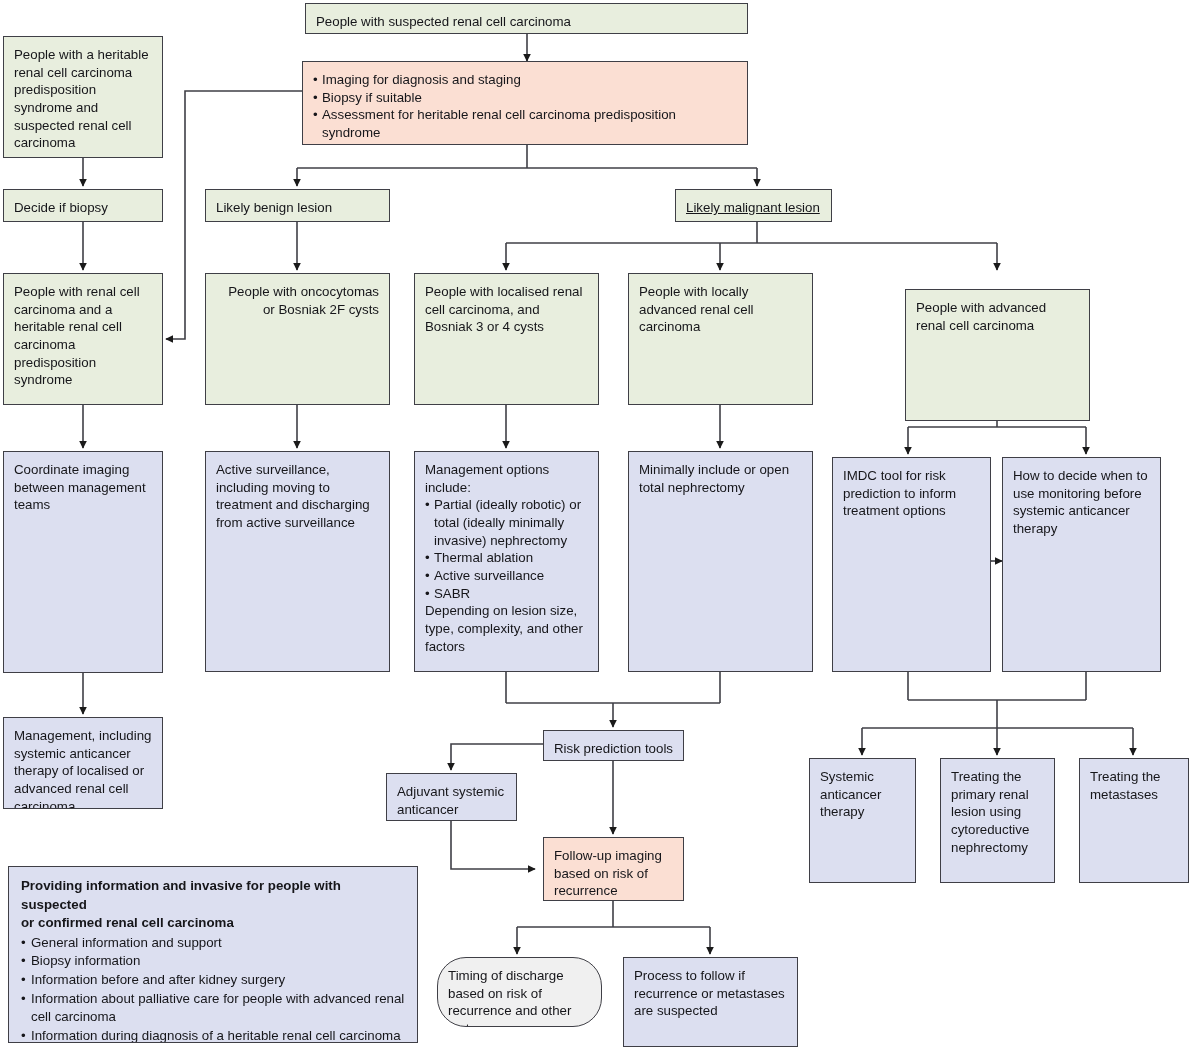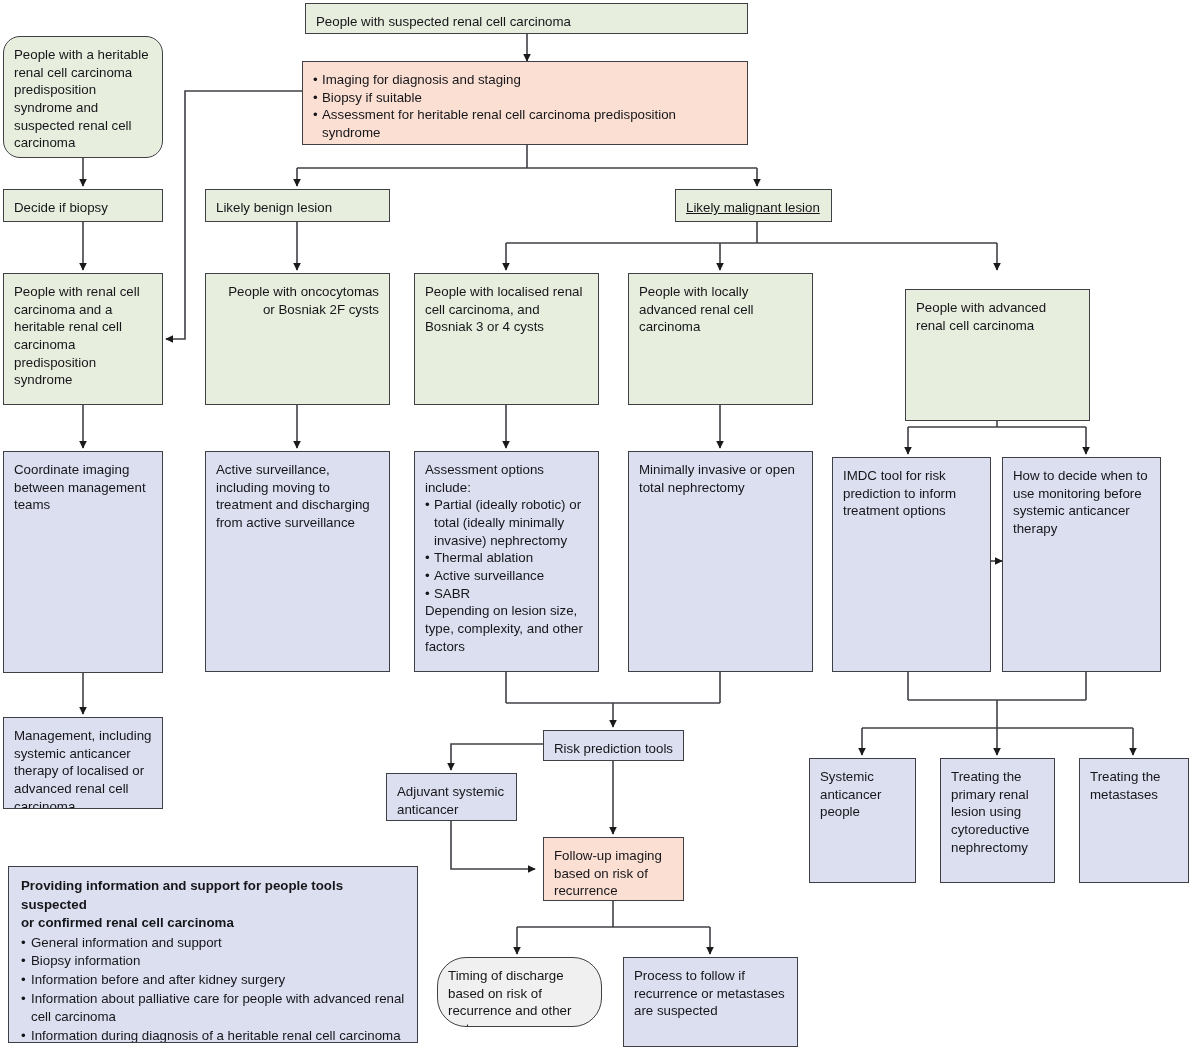--- a/index.html
+++ b/index.html
@@ -144,21 +144,21 @@
   </div>
 
   <div class="node pink" style="left:302px; top:61px; width:446px; height:84px;">
     <ul>
       <li>Imaging for diagnosis and staging</li>
       <li>Biopsy if suitable</li>
       <li>Assessment for heritable renal cell carcinoma predisposition syndrome</li>
     </ul>
   </div>
 
-  <div class="node green" style="left:3px; top:36px; width:160px; height:122px;border-radius:17px;">
+  <div class="node green" style="left:3px; top:36px; width:160px; height:122px;">
     <p>People with a heritable renal cell carcinoma predisposition syndrome and suspected renal cell carcinoma</p>
   </div>
 
   <div class="node green" style="left:3px; top:189px; width:160px; height:33px;">
     <p>Decide if biopsy needed</p>
   </div>
 
   <div class="node green" style="left:3px; top:273px; width:160px; height:132px;">
     <p>People with renal cell carcinoma and a heritable renal cell carcinoma predisposition syndrome</p>
   </div>
@@ -193,32 +193,32 @@
 
   <div class="node green" style="left:905px; top:257px; width:185px; height:132px;margin-top:32px;">
     <p>People with advanced renal cell carcinoma</p>
   </div>
 
   <div class="node blue" style="left:205px; top:451px; width:185px; height:221px;">
     <p>Active surveillance, including moving to treatment and discharging from active surveillance</p>
   </div>
 
   <div class="node blue" style="left:414px; top:451px; width:185px; height:221px;">
-    <p>Assessment options include:</p>
+    <p>Management options include:</p>
     <ul>
       <li>Partial (ideally robotic) or total (ideally minimally invasive) nephrectomy</li>
       <li>Thermal ablation</li>
       <li>Active surveillance</li>
       <li>SABR</li>
     </ul>
     <p class="indent-note">Depending on lesion size, type, complexity, and other factors</p>
   </div>
 
   <div class="node blue" style="left:628px; top:451px; width:185px; height:221px;">
-    <p>Minimally invasive or open total nephrectomy</p>
+    <p>Minimally include or open total nephrectomy</p>
   </div>
 
   <div class="node blue" style="left:832px; top:457px; width:159px; height:215px;">
     <p>IMDC tool for risk prediction to inform treatment options</p>
   </div>
 
   <div class="node blue" style="left:1002px; top:457px; width:159px; height:215px;">
     <p>How to decide when to use monitoring before systemic anticancer therapy</p>
   </div>
 
@@ -236,33 +236,33 @@
 
   <div class="node grey" style="left:437px; top:957px; width:165px; height:70px;border-radius:29px;">
     <p>Timing of discharge based on risk of recurrence and other factors</p>
   </div>
 
   <div class="node blue" style="left:623px; top:957px; width:175px; height:90px;">
     <p>Process to follow if recurrence or metastases are suspected</p>
   </div>
 
   <div class="node blue" style="left:809px; top:758px; width:107px; height:125px;">
-    <p>Systemic anticancer people</p>
+    <p>Systemic anticancer therapy</p>
   </div>
 
   <div class="node blue" style="left:940px; top:758px; width:115px; height:125px;">
     <p>Treating the primary renal lesion using cytoreductive nephrectomy</p>
   </div>
 
   <div class="node blue" style="left:1079px; top:758px; width:110px; height:125px;">
     <p>Treating the metastases</p>
   </div>
 
   <div class="node blue info-panel" style="left:8px; top:866px; width:410px; height:177px;">
-    <p class="panel-title">Providing information and support for people tools suspected</p>
+    <p class="panel-title">Providing information and invasive for people with suspected</p>
     <p class="panel-title">or confirmed renal cell carcinoma</p>
     <ul>
       <li>General information and support</li>
       <li>Biopsy information</li>
       <li>Information before and after kidney surgery</li>
       <li>Information about palliative care for people with advanced renal cell carcinoma</li>
       <li>Information during diagnosis of a heritable renal cell carcinoma predisposition syndrome</li>
     </ul>
   </div>
 

